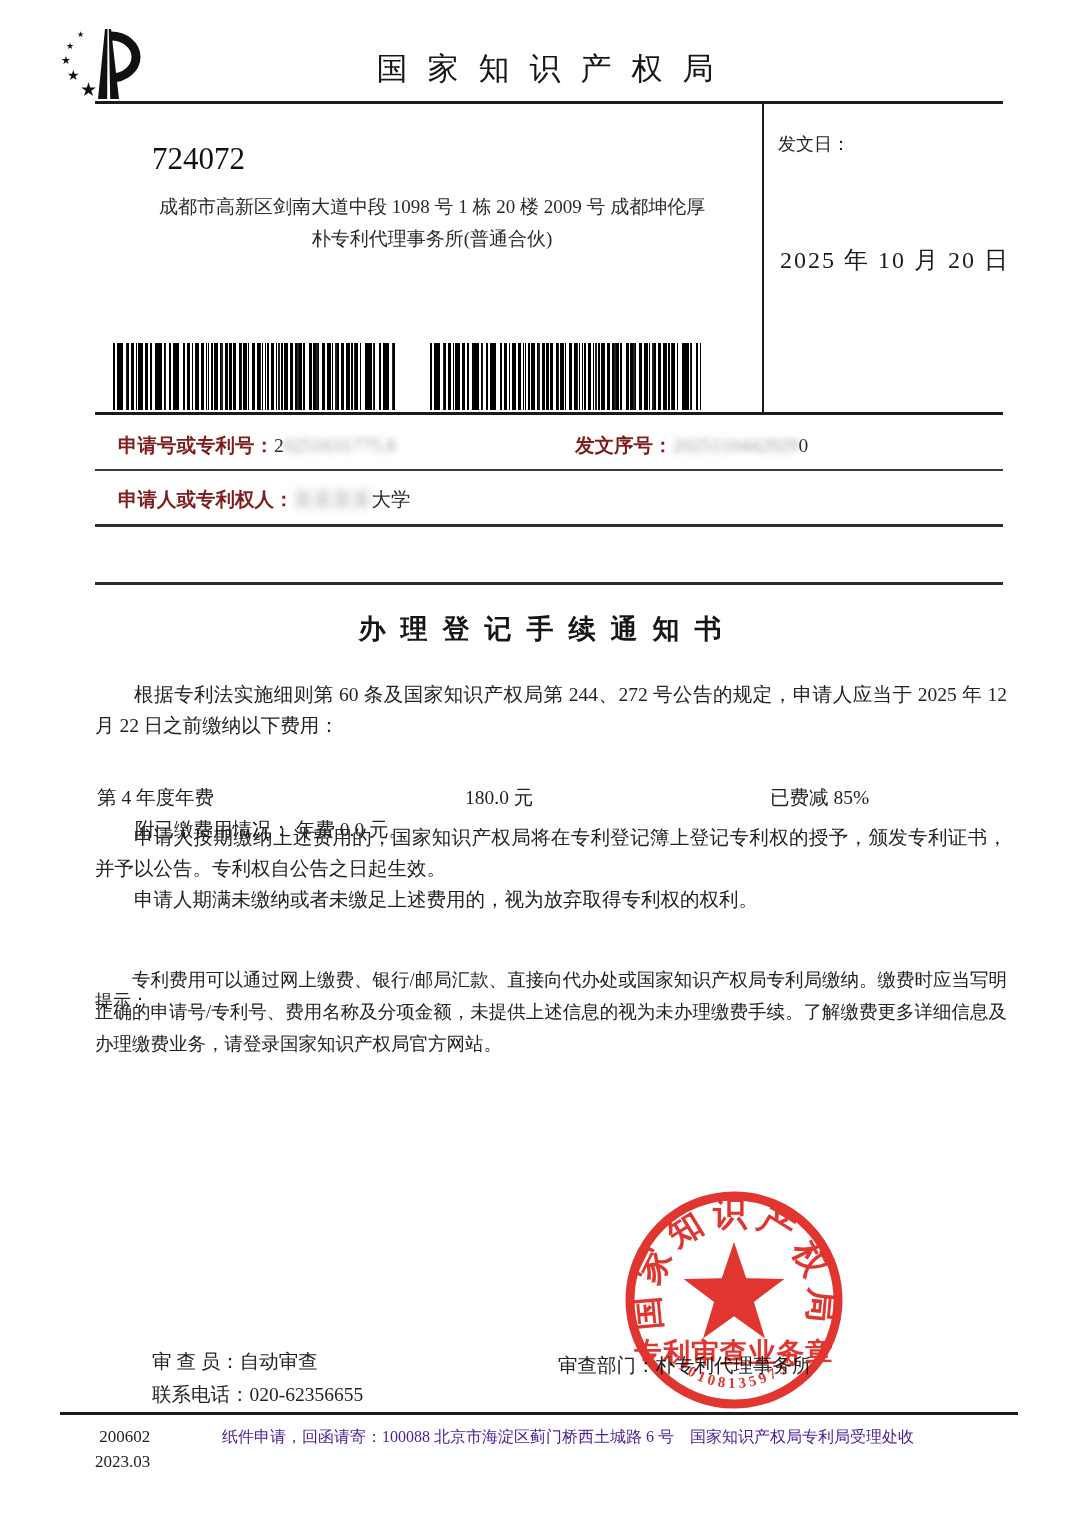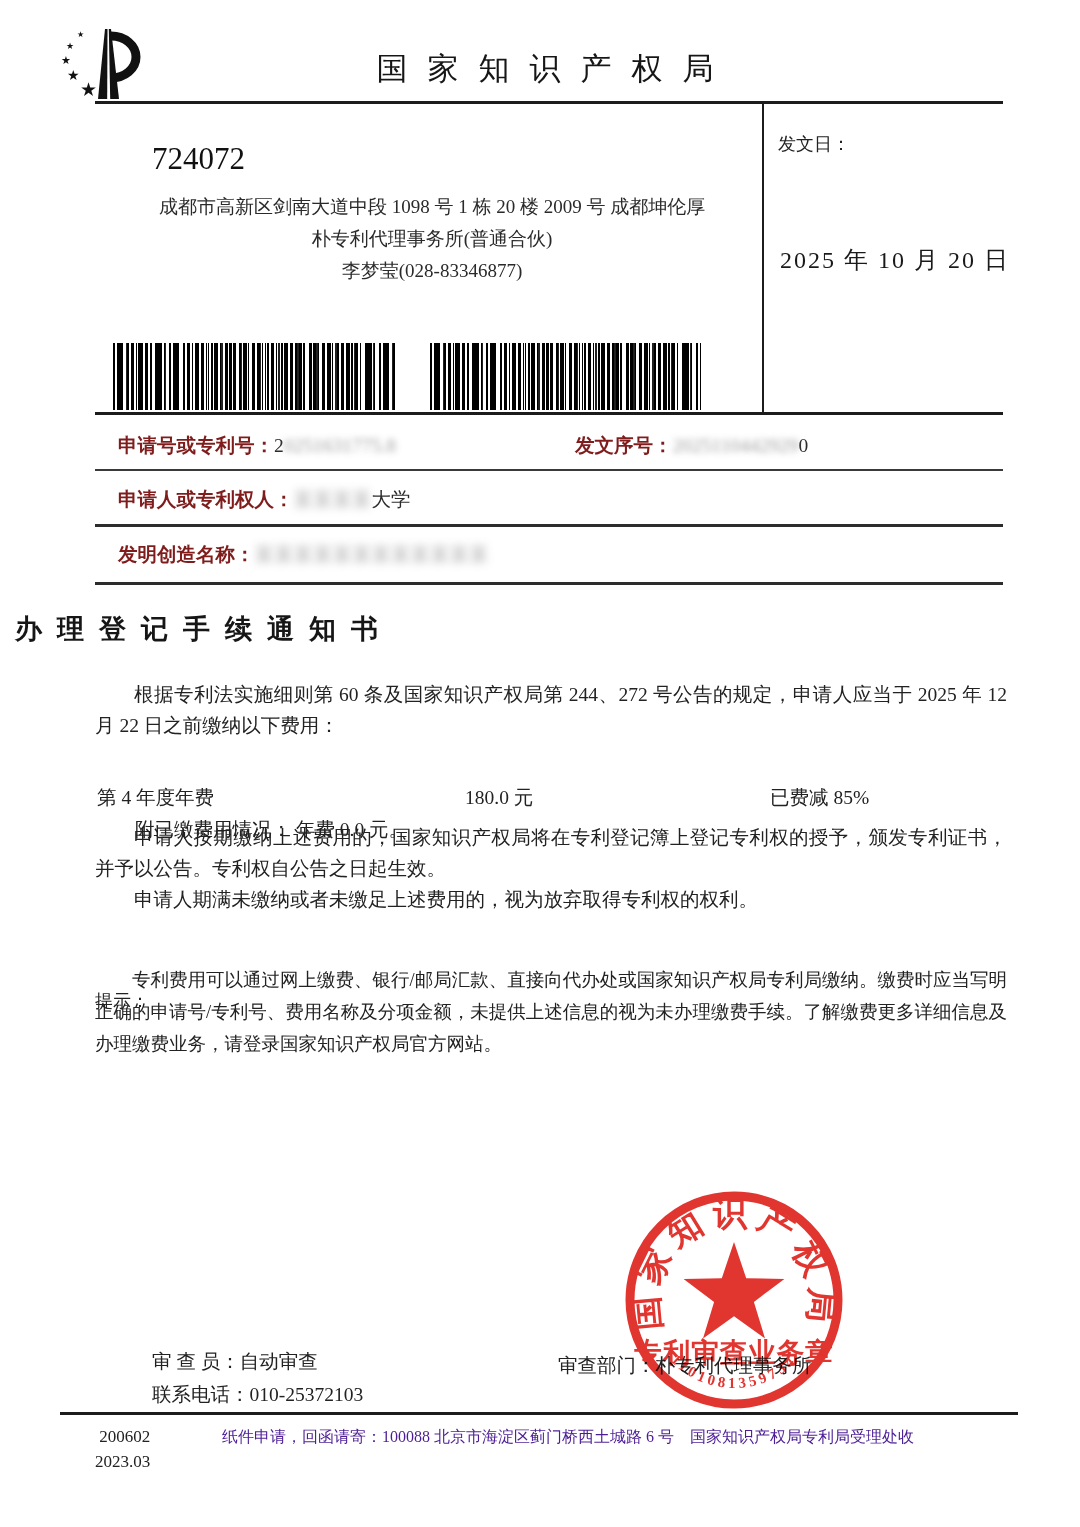--- a/index.html
+++ b/index.html
@@ -27,21 +27,21 @@
       repeating-linear-gradient(90deg,#000 0 2px,rgba(0,0,0,0) 2px 4px,#000 4px 7px,rgba(0,0,0,0) 7px 9px,#000 9px 10px,rgba(0,0,0,0) 10px 14px),
       repeating-linear-gradient(90deg,#000 0 1px,rgba(0,0,0,0) 1px 6px,#000 6px 9px,rgba(0,0,0,0) 9px 13px,#222 13px 15px,rgba(0,0,0,0) 15px 19px);
   }
   
   .row-label{font-weight:bold;font-size:19.5px;color:#7f1d1d;}
   .row-value{font-size:19.5px;color:#2b2b2b;}
   .blur-num{color:#8d8d8d;filter:blur(3px);opacity:.85;}
   .blur-cjk{color:#979797;filter:blur(4px);opacity:.85;}
   
   .notice-title{
-    position:absolute;top:611px;left:0;width:1080px;
+    position:absolute;top:611px;left:0;width:1080px;text-align:center;
     font-size:27px;font-weight:bold;letter-spacing:15px;color:#161616;padding-left:15px;box-sizing:border-box;
   }
   .para{position:absolute;left:95px;width:912px;font-size:19.5px;line-height:31px;color:#222;text-align:justify;}
   .indent{text-indent:2em;}
   .tip-label{position:absolute;left:95px;font-size:18px;color:#222;}
   
   .sig{font-size:19.5px;color:#222;margin-top:24px;}
   
   .stamp{position:absolute;left:620px;top:1186px;width:228px;height:228px;opacity:.92;mix-blend-mode:multiply;}
   
@@ -67,42 +67,38 @@
   <div class="agency-title">国家知识产权局</div>
   <div class="rule" style="top:101px;left:95px;width:908px;height:3px"></div>
 
   <div class="rule" style="top:104px;left:762px;width:2px;height:309px"></div>
   <div class="dispatch-label">发文日：</div>
   <div class="dispatch-date">2025 年 10 月 20 日</div>
 
   <div class="zipcode">724072</div>
   <div class="addr" style="top:194px">成都市高新区剑南大道中段 1098 号 1 栋 20 楼 2009 号  成都坤伦厚</div>
   <div class="addr" style="top:226px">朴专利代理事务所(普通合伙)</div>
-  <div class="addr" style="top:258px">李梦莹(028-83346877)</div>
 
   <div class="barcode" style="left:113px;width:284px"></div>
   <div class="barcode" style="left:430px;width:271px"></div>
   <div class="rule" style="top:412px;left:95px;width:908px;height:3px"></div>
 
   <div class="abs" style="top:432px;left:118px">
     <span class="row-label">申请号或专利号：</span><span class="row-value">2</span><span class="row-value blur-num">0251631775.8</span>
   </div>
   <div class="abs" style="top:432px;left:575px">
     <span class="row-label">发文序号：</span><span class="row-value blur-num">2025110442929</span><span class="row-value">0</span>
   </div>
   <div class="rule" style="top:469px;left:95px;width:908px;height:2px;background:#3a3a3a"></div>
 
   <div class="abs" style="top:486px;left:118px">
     <span class="row-label">申请人或专利权人：</span><span class="row-value blur-cjk">某某某某</span><span class="row-value">大学</span>
   </div>
   <div class="rule" style="top:524px;left:95px;width:908px;height:2.5px;background:#2c2c2c"></div>
 
-  <div class="abs" style="top:541px;left:118px">
-    <span class="row-label">发明创造名称：</span><span class="row-value blur-cjk">某某某某某某某某某某某某</span>
-  </div>
   <div class="rule" style="top:582px;left:95px;width:908px;height:2.5px;background:#2c2c2c"></div>
 
   <div class="notice-title">办理登记手续通知书</div>
   <div class="para indent" style="top:679px">根据专利法实施细则第 60 条及国家知识产权局第 244、272 号公告的规定，申请人应当于 2025 年 12 月 22 日之前缴纳以下费用：</div>
 
   <div class="abs sig" style="top:760px;left:97px">第 4 年度年费</div>
   <div class="abs sig" style="top:760px;left:465px">180.0 元</div>
   <div class="abs sig" style="top:760px;left:770px">已费减 85%</div>
 
   <div class="abs sig" style="top:792px;left:135px">
@@ -113,21 +109,21 @@
   <div class="para indent" style="top:822px">申请人按期缴纳上述费用的，国家知识产权局将在专利登记簿上登记专利权的授予，颁发专利证书，并予以公告。专利权自公告之日起生效。</div>
   <div class="para indent" style="top:884px">申请人期满未缴纳或者未缴足上述费用的，视为放弃取得专利权的权利。</div>
 
   <div class="tip-label" style="top:989px">提示：</div>
   <div class="para indent" style="top:964px;font-size:18.5px;line-height:32px">专利费用可以通过网上缴费、银行/邮局汇款、直接向代办处或国家知识产权局专利局缴纳。缴费时应当写明正确的申请号/专利号、费用名称及分项金额，未提供上述信息的视为未办理缴费手续。了解缴费更多详细信息及办理缴费业务，请登录国家知识产权局官方网站。</div>
 
   <div class="abs sig" style="top:1324px;left:152px">
     <span>审 查 员：</span><span>自动审查</span>
   </div>
   <div class="abs sig" style="top:1357px;left:152px">
-    <span>联系电话：</span><span>010-25372103</span>
+    <span>联系电话：</span><span>020-62356655</span>
   </div>
   <div class="abs sig" style="top:1328px;left:558px">
     <span>审查部门：</span><span>朴专利代理事务所</span>
   </div>
 
   <svg class="stamp" viewBox="0 0 228 228">
     <circle cx="114" cy="114" r="104" fill="none" stroke-width="9" stroke="#df231e"></circle>
     <path id="sealTopArc" d="M 40.3 133.8 A 76 76 0 1 1 187.7 133.8" fill="none"></path>
     <text font-size="34" font-weight="bold" letter-spacing="8" fill="#df231e">
       <textPath href="#sealTopArc" startOffset="50%" text-anchor="middle">国家知识产权局</textPath>

